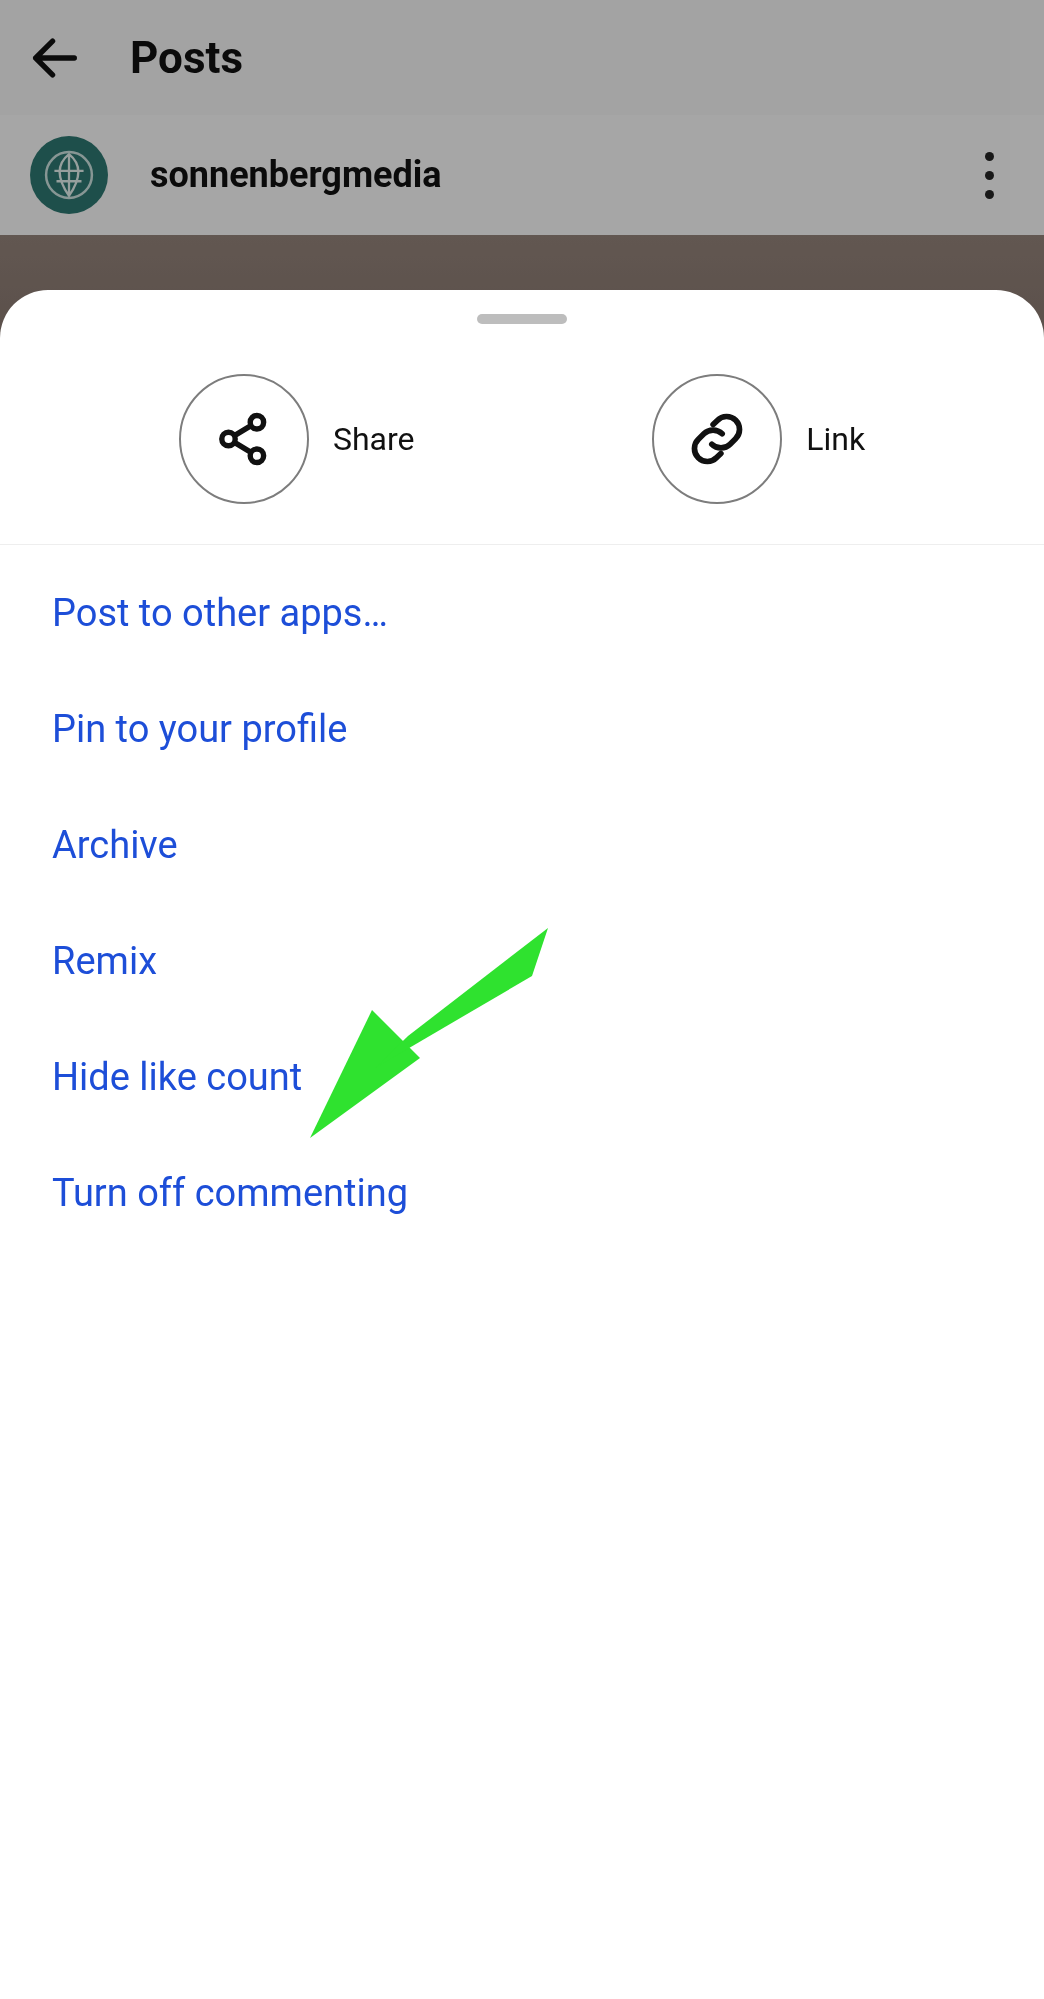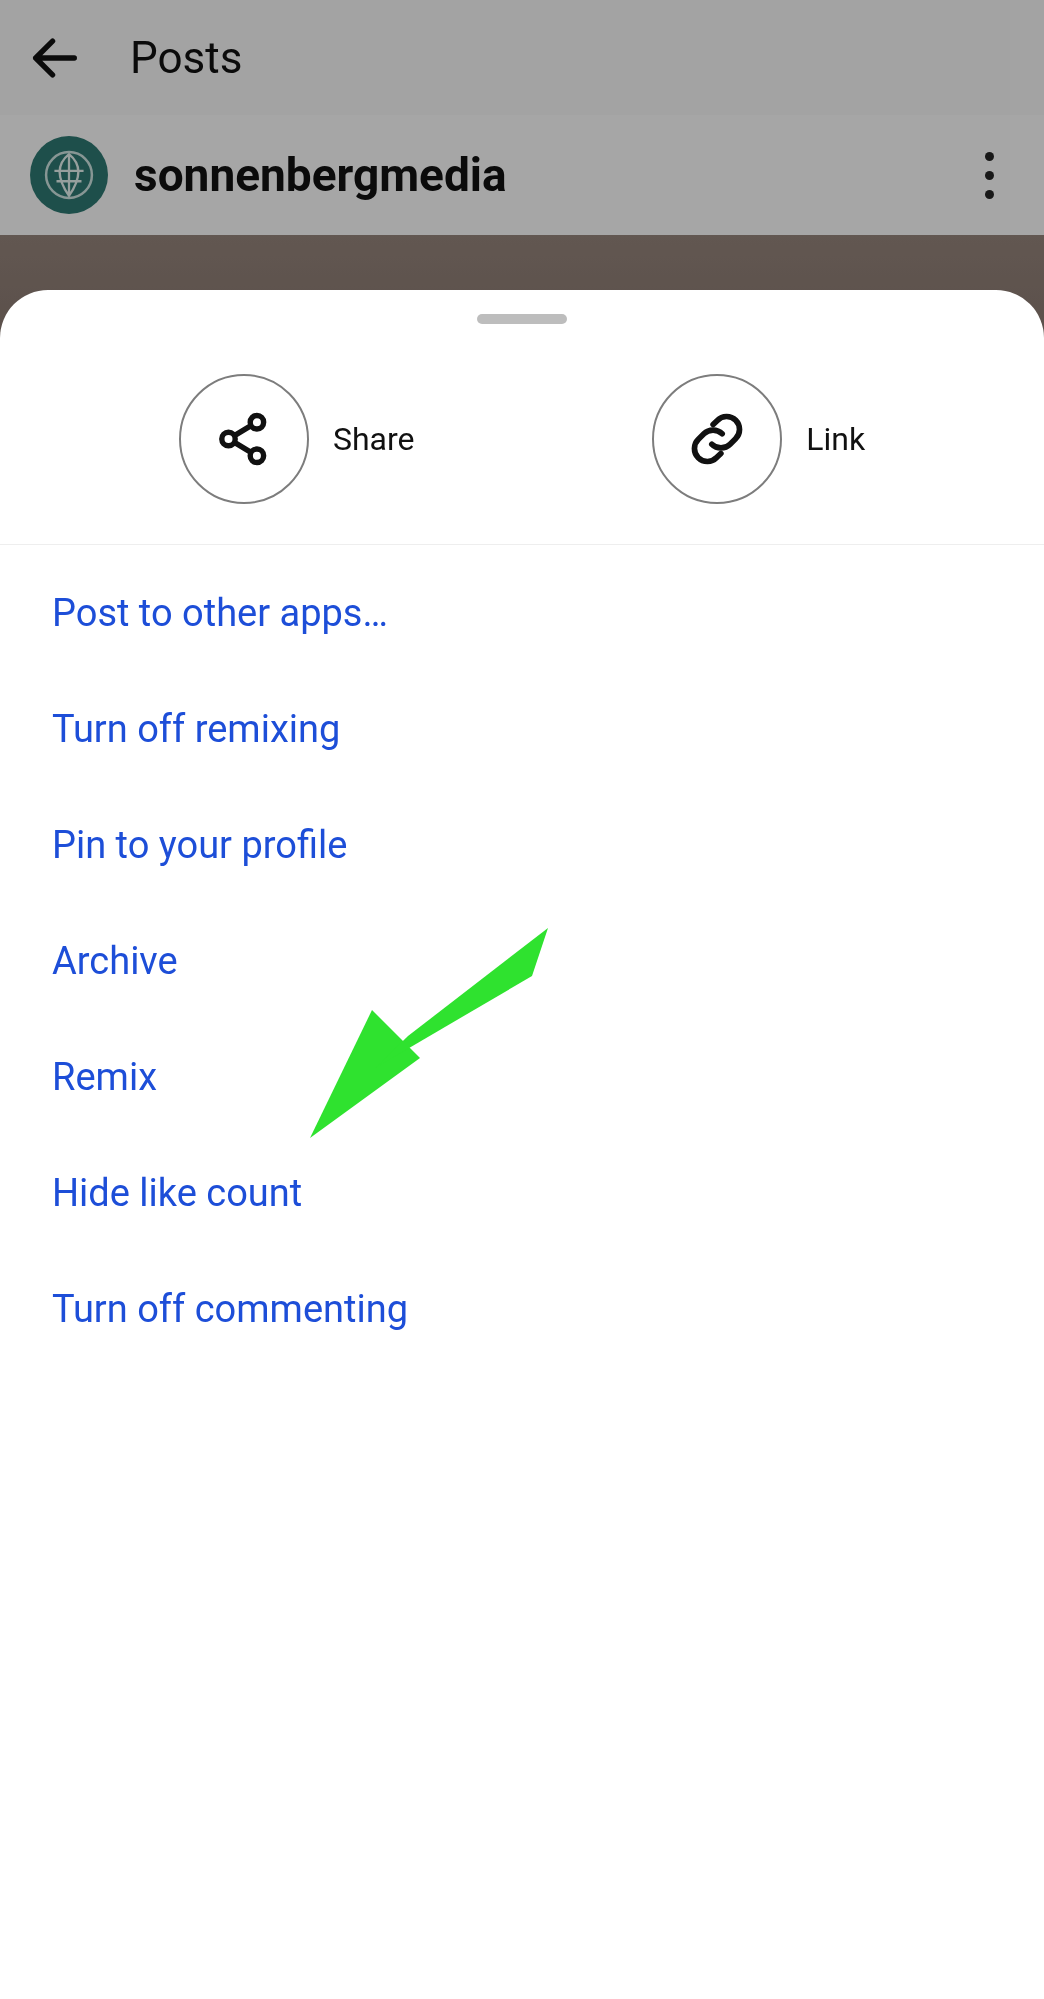--- a/index.html
+++ b/index.html
@@ -34,21 +34,21 @@
       z-index: 1;
     }
     .back-btn {
       width: 70px;
       display: flex;
       align-items: center;
       justify-content: center;
     }
     .page-title {
       font-size: 44px;
-      font-weight: 400;
+      font-weight: 700;
       margin-left: 40px;
       color: #111;
     }
     .post-header {
       position: absolute;
       top: 115px; left: 0; right: 0;
       height: 120px;
       background: #ffffff;
       display: flex;
       align-items: center;
@@ -58,23 +58,23 @@
     .avatar {
       width: 78px; height: 78px;
       border-radius: 50%;
       background: #2f7a73;
       display: flex;
       align-items: center;
       justify-content: center;
       flex: none;
     }
     .username {
-      font-size: 46px;
+      font-size: 36px;
       font-weight: 700;
-      margin-left: 26px;
+      margin-left: 42px;
       color: #111;
     }
     .kebab {
       margin-left: auto;
       width: 50px; height: 70px;
       display: flex;
       flex-direction: column;
       align-items: center;
       justify-content: center;
       gap: 10px;
@@ -203,21 +203,20 @@
             <path d="M10 14a5 5 0 0 0 7.07 0l2.12-2.12a5 5 0 1 0-7.07-7.07L10.5 6.4" fill="none" stroke="#111" stroke-width="2.2" stroke-linecap="round"></path>
             <path d="M14 10a5 5 0 0 0-7.07 0L4.8 12.12a5 5 0 1 0 7.07 7.07L13.5 17.6" fill="none" stroke="#111" stroke-width="2.2" stroke-linecap="round"></path>
           </svg>
         </div>
         <div class="quick-label">Link</div>
       </div>
     </div>
 
     <div class="menu-list">
       <div class="menu-item">Post to other apps…</div>
-      <div class="menu-item">Turn off remixing</div>
       <div class="menu-item">Pin to your profile</div>
       <div class="menu-item">Archive</div>
       <div class="menu-item">Remix</div>
       <div class="menu-item">Hide like count</div>
       <div class="menu-item">Turn off commenting</div>
     </div>
 
     <svg class="annotation-arrow" width="260" height="230" viewBox="0 0 260 230">
       <g fill="#2fe22f">
         <polygon points="0,210 110,130 62,82 "></polygon>

